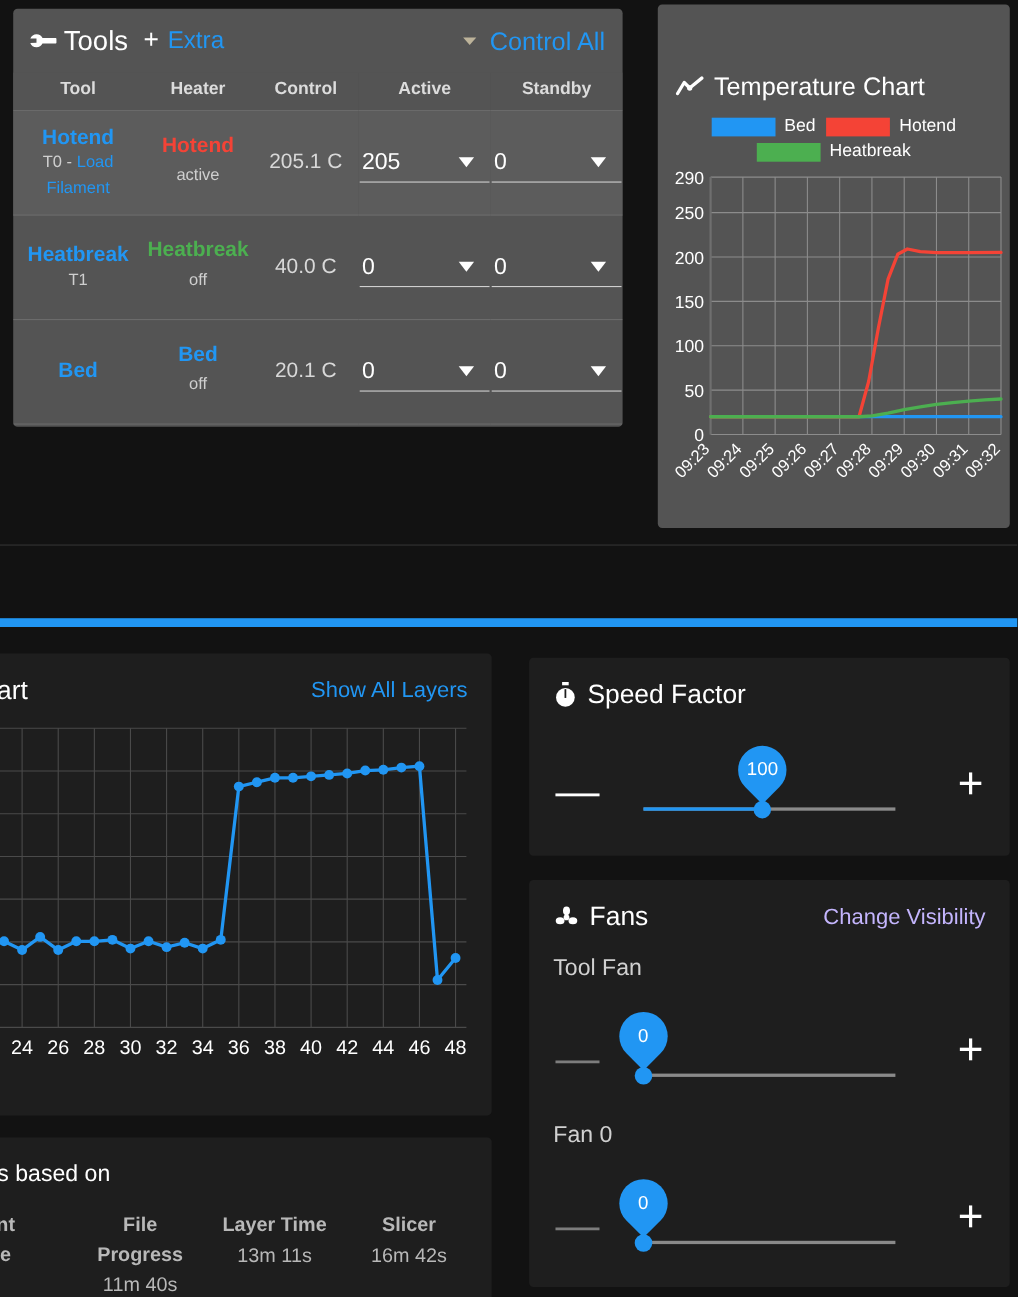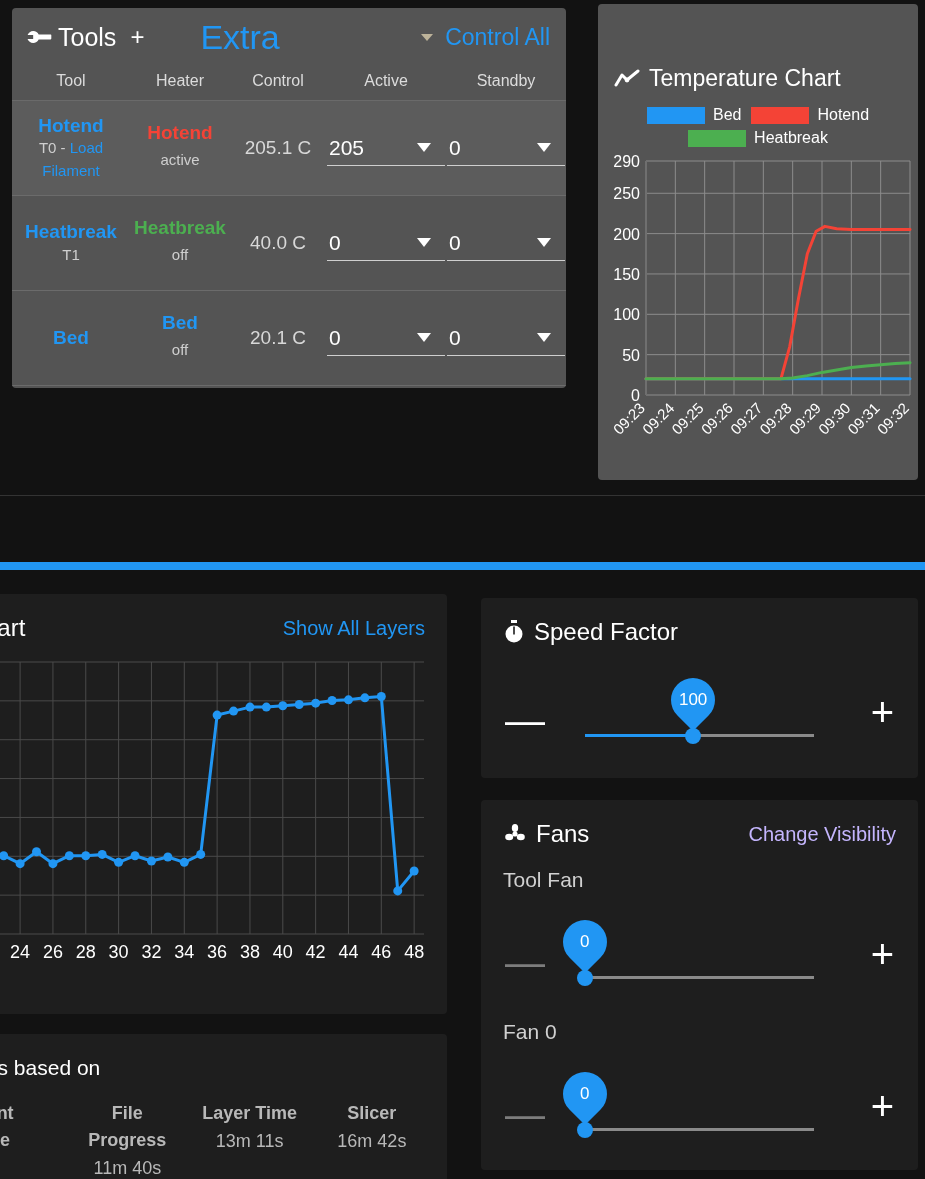--- a/index.html
+++ b/index.html
@@ -15,31 +15,31 @@
   .tools-panel {
     position: absolute; left: 12px; top: 8px; width: 554px; height: 380px;
     background: #545454; border-radius: 4px; overflow: hidden;
   }
   .tools-head {
     height: 58px; display: flex; align-items: center; padding: 0 16px;
   }
   .tools-head .wrench { font-size: 22px; margin-right: 8px; display:inline-block; transform: rotate(-45deg); }
   .tools-title { color: #ffffff; font-size: 25px; }
   .plus-sign { color: #ffffff; font-size: 24px; margin: 0 8px 0 14px; }
-  .extra-link { color: #2196f3; font-size: 34px; margin-left: 48px; }
+  .extra-link { color: #2196f3; font-size: 22px; }
   .head-right { margin-left: auto; display: flex; align-items: center; }
   .caret-small {
     width: 0; height: 0; border-left: 6px solid transparent; border-right: 6px solid transparent;
     border-top: 7px solid #bdb39a; margin-right: 12px;
   }
   .control-all { color: #2196f3; font-size: 23px; }
 
   .tbl { width: 100%; border-collapse: collapse; }
   .tbl th {
-    color: #dcdcdc; font-size: 16px; font-weight: normal; padding: 6px 0 10px 0;
+    color: #dcdcdc; font-size: 16px; font-weight: bold; padding: 6px 0 10px 0;
     background: #545454;
   }
   .tbl tr.hdr-row { border-bottom: 1px solid #6a6a6a; }
   .tbl td { padding: 0; vertical-align: middle; text-align: center; }
   .row { border-bottom: 1px solid #6b6b6b; }
   .row.active-row { background: #5c5c5c; }
   .row td { height: 95px; }
 
   .c-tool { width: 118px; }
   .c-heater { width: 100px; }

